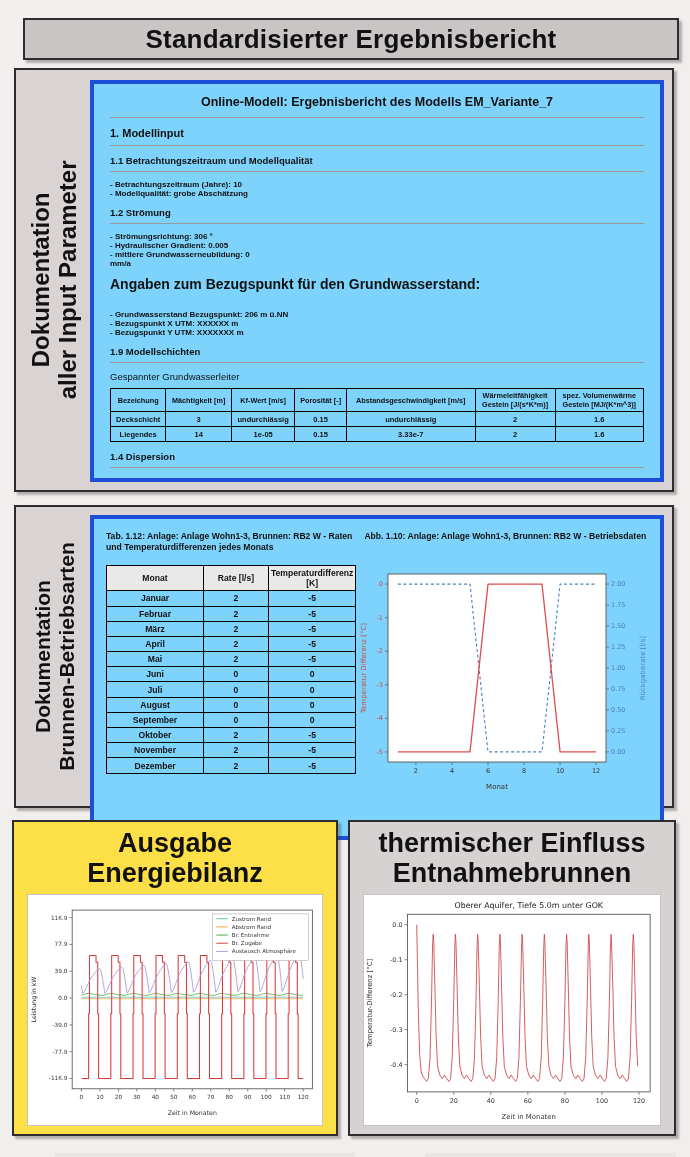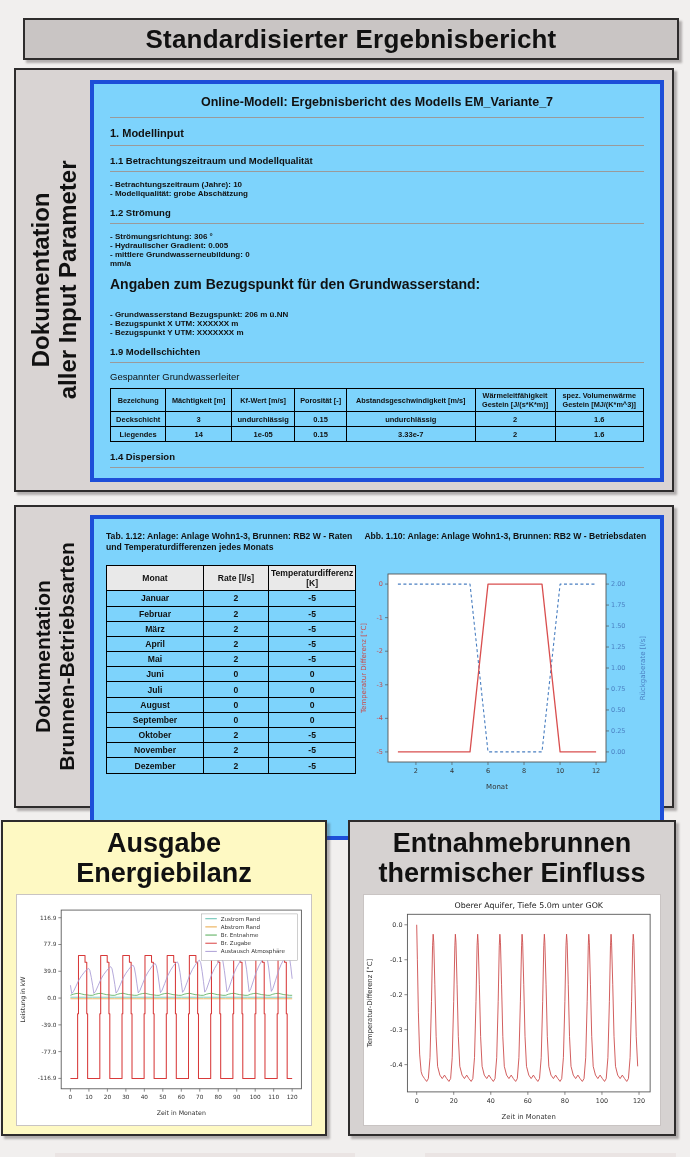--- a/index.html
+++ b/index.html
@@ -48,21 +48,21 @@
   .caption2{font-size:8.6px;font-weight:bold;line-height:1.3;}
   #monthly-table{margin-top:12px;}
   #monthly-table th{font-size:8.6px;background:#e9e9e9;height:20px;}
   #monthly-table td{font-size:8.6px;height:15.2px;}
   #monthly-table th:nth-child(1),#monthly-table td:nth-child(1){width:40%;}
   #monthly-table th:nth-child(2),#monthly-table td:nth-child(2){width:27%;}
   #monthly-table th:nth-child(3),#monthly-table td:nth-child(3){width:33%;}
   #wells-right .fig-caption{align-self:flex-start;}
   #wells-right svg{margin-top:22px;}
   
-  #panel-energy{left:1px;top:820px;width:326px;height:316px;background:#fef9c3;}
+  #panel-energy{left:12px;top:820px;width:326px;height:316px;background:#fde047;}
   #panel-thermal{left:348px;top:820px;width:328px;height:316px;background:#d6d2d1;}
   .panel-title{text-align:center;font-weight:bold;font-size:27px;line-height:1.1;
                margin-top:7px;}
   .chart-area{position:absolute;left:13px;right:13px;top:72px;bottom:8px;background:#fff;
               border:1px solid #c9c4c3;display:flex;align-items:center;justify-content:center;}
   svg text{font-family:"DejaVu Sans",sans-serif;}
   
   .next-row-hint{position:absolute;height:4px;background:#eae4e3;bottom:0;}
 </style>
 </head>
@@ -365,22 +365,22 @@
           <line x1="196" y1="44.5" x2="208" y2="44.5" stroke="#d83a3a" stroke-width="1"></line>
           <text x="212" y="46.5" font-size="5.8" fill="#333">Br. Zugabe</text>
           <line x1="196" y1="53" x2="208" y2="53" stroke="#a99bd4" stroke-width="1"></line>
           <text x="212" y="55" font-size="5.8" fill="#333">Austausch Atmosphäre</text>
         </svg>
     </div>
   </div>
 
   <div id="panel-thermal" class="box">
     <div class="panel-title">
+      <div>thermischer Einfluss</div>
       <div>Entnahmebrunnen</div>
-      <div>thermischer Einfluss</div>
     </div>
     <div class="chart-area">
       <svg width="300" height="230" viewBox="0 0 300 230">
           <rect x="44" y="18" width="246" height="180" fill="#fff" stroke="#555" stroke-width="0.9"></rect>
           <clipPath id="clip-thermal">
             <rect x="44" y="18" width="246" height="180"></rect>
           </clipPath>
           <line x1="53.38931297709924" y1="198" x2="53.38931297709924" y2="201" stroke="#555" stroke-width="0.7"></line>
           <text x="53.38931297709924" y="209" text-anchor="middle" font-size="6.5" fill="#333">0</text>
           <line x1="90.94656488549619" y1="198" x2="90.94656488549619" y2="201" stroke="#555" stroke-width="0.7"></line>

